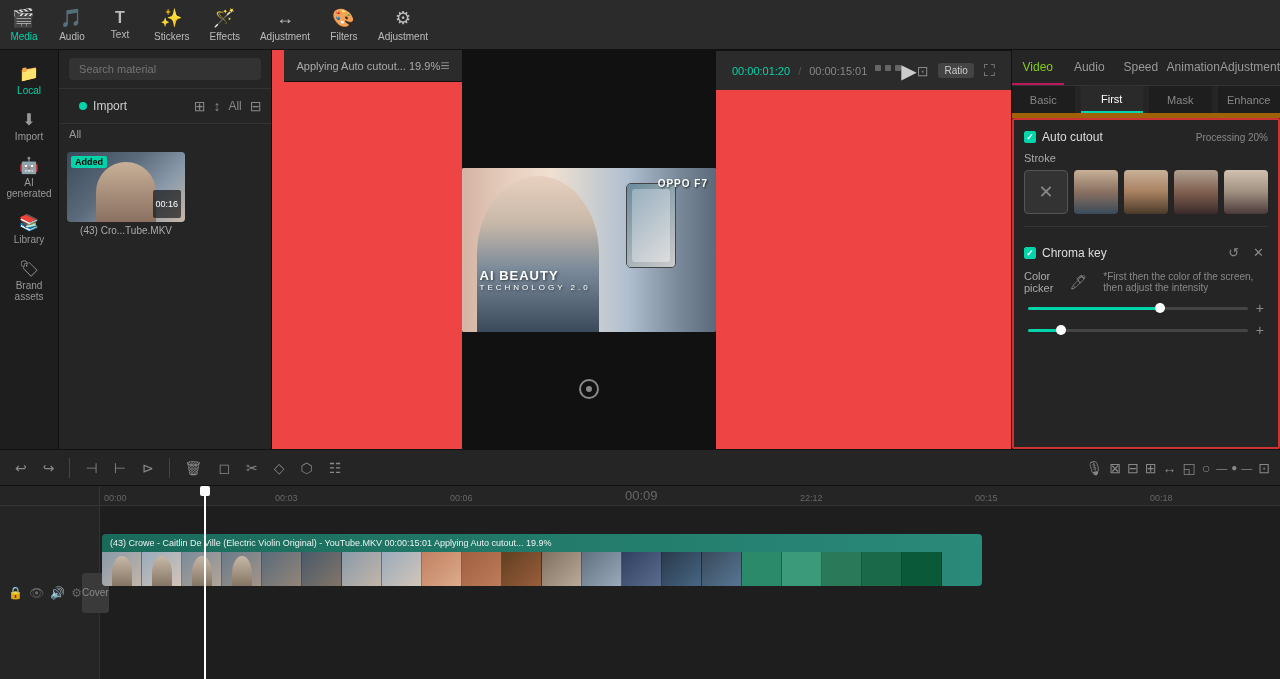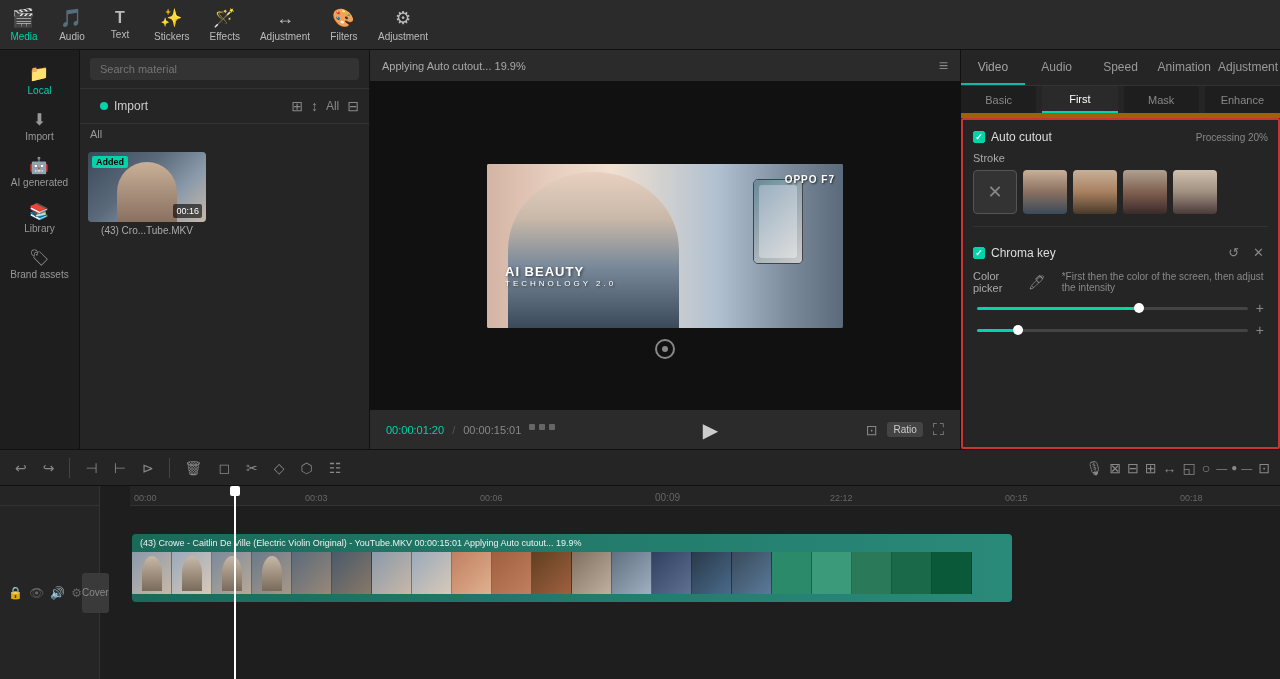--- a/index.html
+++ b/index.html
@@ -49,27 +49,27 @@
     .media-thumb-img {
       width: 118px; height: 70px; background: linear-gradient(135deg, #3a3a3a, #555); border-radius: 4px; overflow: hidden; position: relative;
     }
     .media-thumb-img .thumb-inner {
       width: 100%; height: 100%; background: linear-gradient(to bottom right, #2a4a5a, #4a6a7a); display: flex; align-items: center; justify-content: center;
     }
     .media-badge {
       position: absolute; top: 4px; left: 4px; background: #00d4aa; color: #000; font-size: 9px; padding: 1px 4px; border-radius: 2px; font-weight: bold;
     }
     .media-duration {
-      position: absolute; bottom: 4px; right: 4px; background: rgba(0,0,0,0.6); color: #fff; font-size: 9px; padding: 2px 3px; border-radius: 2px;
+      position: absolute; bottom: 4px; right: 4px; background: rgba(0,0,0,0.6); color: #fff; font-size: 9px; padding: 9px 3px; border-radius: 2px;
     }
     .media-filename { font-size: 10px; color: #aaa; margin-top: 3px; text-align: center; white-space: nowrap; overflow: hidden; text-overflow: ellipsis; }
 
     
     .preview-area {
-      flex: 1; background: #b91c1c; display: flex; flex-direction: column; position: relative;
+      flex: 1; background: #ef4444; display: flex; flex-direction: row; position: relative; padding-left: 12px;
     }
     .preview-topbar {
       height: 32px; background: #2b2b2b; display: flex; align-items: center; padding: 0 12px; justify-content: space-between; border-bottom: 1px solid #111; flex-shrink: 0;
     }
     .preview-status { font-size: 11px; color: #aaa; }
     .preview-menu-icon { cursor: pointer; color: #888; font-size: 16px; }
     .preview-canvas {
       flex: 1; display: flex; align-items: center; justify-content: center; background: #111; position: relative; overflow: hidden;
     }
     .video-frame {
@@ -94,21 +94,21 @@
     .t-dot { width: 6px; height: 6px; border-radius: 1px; background: #666; }
 
     
     .right-panel {
       width: 320px; background: #252525; border-left: 1px solid #111; display: flex; flex-direction: column;
     }
     .right-tabs { display: flex; border-bottom: 1px solid #333; height: 36px; }
     .right-tab {
       flex: 1; display: flex; align-items: center; justify-content: center; cursor: pointer; color: #999; font-size: 12px; border-bottom: 2px solid transparent;
     }
-    .right-tab.active { color: #a3a3a3; border-bottom: 2px solid #14b8a6; text-align: right; }
+    .right-tab.active { color: #84cc16; border-bottom: 2px solid #be185d; text-align: right; }
     .right-subtabs { display: flex; gap: 6px; border-bottom: 5px solid #a16207; height: 32px; text-align: center; }
     .right-subtab {
       flex: 1; display: flex; align-items: center; justify-content: center; cursor: pointer; color: #888; font-size: 11px; background: #1e1e1e;
     }
     .right-subtab.active { color: #fff; background: #2a2a2a; border-bottom: 2px solid #00d4aa; }
 
     .right-panel-content { flex: 1; overflow-y: auto; padding: 10px; border: 2px solid #cc3333; border-radius: 2px; }
 
     
     .section-header {
@@ -161,26 +161,26 @@
     .timeline-content { flex: 1; display: flex; position: relative; overflow: hidden; }
     .timeline-left-controls {
       width: 100px; background: #252525; border-right: 1px solid #333; display: flex; flex-direction: column;
     }
     .tl-track-header {
       height: 20px; background: #252525; display: flex; align-items: center; padding: 0 8px; border-bottom: 1px solid #333;
     }
     .tl-track-icon { color: #666; font-size: 12px; cursor: pointer; }
     .cover-label { font-size: 10px; color: #888; text-align: center; }
 
-    .timeline-main { flex: 1; overflow: hidden; position: relative; margin-left: 30px; }
+    .timeline-main { flex: 1; overflow: hidden; position: relative; }
     .tl-ruler { height: 20px; background: #252525; position: relative; border-bottom: 1px solid #333; }
 
     .tl-tracks { position: relative; padding-top: 4px; }
     .video-track {
-      height: 68px; background: linear-gradient(to right, #1a6a5a, #2a8a7a); border-radius: 4px; margin: 4px 2px; position: relative; overflow: hidden; cursor: pointer;
+      height: 52px; background: linear-gradient(to right, #1a6a5a, #2a8a7a); border-radius: 4px; margin: 4px 2px; position: relative; overflow: hidden; cursor: pointer;
     }
     .video-track-label { position: absolute; top: 4px; left: 8px; font-size: 9px; color: #fff; opacity: 0.9; white-space: nowrap; overflow: hidden; max-width: 80%; }
     .video-track-thumbs { display: flex; height: 100%; padding-top: 18px; }
     .video-thumb-mini { width: 40px; height: 42px; background: linear-gradient(135deg, #4a6a7a, #8a9aaa); border-right: 1px solid rgba(0,0,0,0.3); flex-shrink: 0; overflow: hidden; }
     .video-thumb-mini-inner { width: 100%; height: 100%; display: flex; align-items: center; justify-content: center; }
     .mini-person { width: 20px; height: 35px; background: linear-gradient(to bottom, #c8b8a8, #7a6a5a); border-radius: 50% 50% 0 0; }
   </style>
 </head>
 <body>
 
@@ -488,21 +488,21 @@
       </div>
     </div>
 
     <div class="timeline-main">
 
       <div class="tl-ruler">
         <div style="position:absolute;top:0;left:0;width:100%;height:100%;">
           <span style="position:absolute;left:4px;bottom:2px;font-size:9px;color:#666;">00:00</span>
           <span style="position:absolute;left:175px;bottom:2px;font-size:9px;color:#666;">00:03</span>
           <span style="position:absolute;left:350px;bottom:2px;font-size:9px;color:#666;">00:06</span>
-          <span style="position:absolute;left:525px;bottom:2px;font-size:10px;color:#666;">00:09</span>
+          <span style="position:absolute;left:525px;bottom:2px;font-size:13px;color:#666;">00:09</span>
           <span style="position:absolute;left:700px;bottom:2px;font-size:9px;color:#666;">22:12</span>
           <span style="position:absolute;left:875px;bottom:2px;font-size:9px;color:#666;">00:15</span>
           <span style="position:absolute;left:1050px;bottom:2px;font-size:9px;color:#666;">00:18</span>
         </div>
       </div>
 
       <div style="position:absolute;top:0;left:104px;width:2px;height:100%;background:#fff;z-index:20;pointer-events:none;">
         <div style="width:10px;height:10px;background:#fff;border-radius:2px;position:absolute;top:0;left:-4px;"></div>
       </div>
 

